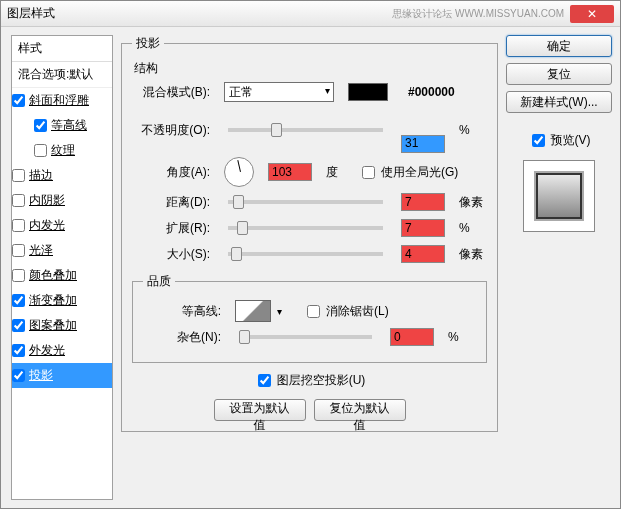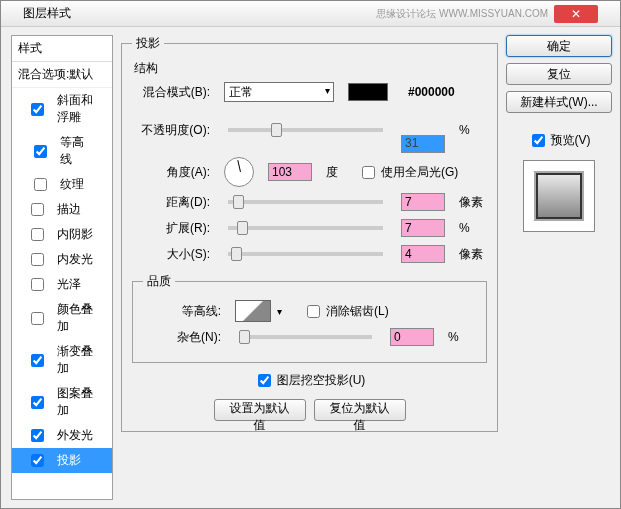--- a/index.html
+++ b/index.html
@@ -1,43 +1,43 @@
 <!DOCTYPE html>
 <html><head>
 <meta charset="utf-8">
 <style>
 * { box-sizing: border-box; font-family: "Microsoft YaHei", Tahoma, sans-serif; font-size: 12px; }
 body { margin: 0; background: #f0f0f0; }
 .window { width: 621px; height: 509px; background: #f0f0f0; border: 1px solid #888; position: relative; }
-.titlebar { height: 26px; background: linear-gradient(#fdfdfd,#e7e7e7); border-bottom: 1px solid #ccc; display: flex; align-items: center; padding: 0 22px; position: relative; }
+.titlebar { height: 26px; background: linear-gradient(#fdfdfd,#e7e7e7); border-bottom: 1px solid #ccc; display: flex; align-items: center; padding: 0 6px; position: relative; }
 .titlebar .title { flex: 1; }
 .titlebar .watermark { color: #999; font-size: 10px; margin-right: 6px; }
 .close-btn { width: 44px; height: 18px; background: #e04343; color: #fff; display: flex; align-items: center; justify-content: center; border-radius: 2px; cursor: pointer; }
 .body { display: flex; padding: 8px 8px 8px 10px; gap: 8px; height: calc(100% - 26px); }
 .styles-panel { width: 102px; border: 1px solid #a0a0a0; background: #fff; }
 .styles-header { padding: 4px 6px; border-bottom: 1px solid #ddd; }
 .styles-sub { padding: 4px 6px; border-bottom: 1px solid #eee; }
-.style-item { padding: 4px 19px; display: flex; align-items: center; gap: 13px; cursor: pointer; }
+.style-item { padding: 4px 0; display: flex; align-items: center; gap: 4px; cursor: pointer; text-decoration: underline; }
 .style-item.indent { padding-left: 22px; }
 .style-item.selected { background: #3399ff; color: #fff; }
 .style-item input[type=checkbox] { margin: 0; }
 .center { flex: 1; display: flex; flex-direction: column; gap: 6px; }
 fieldset { border: 1px solid #a0a0a0; padding: 6px 10px 10px 10px; margin: 0; }
 legend { padding: 0 4px; }
 .row { display: flex; align-items: center; gap: 14px; margin: 4px 0; min-height: 22px; }
 .row-label { width: 78px; text-align: right; }
 .select { appearance: none; border: 1px solid #707070; background: #fff; height: 20px; padding: 1px 4px; width: 110px; position: relative; }
 .select-wrap { position: relative; display: inline-block; }
 .select-arrow { position: absolute; right: 4px; top: 3px; pointer-events: none; font-size: 10px; }
 .color-swatch { width: 40px; height: 18px; background: #000; border: 1px solid #666; display: inline-block; }
 .hexlabel { margin-left: 6px; font-weight: bold; }
 .slider { flex: 1; height: 4px; background: #ccc; position: relative; margin: 0 4px; }
 .slider .thumb { position: absolute; top: -5px; width: 11px; height: 14px; background: #eaeaea; border: 1px solid #888; border-radius: 2px; }
-.numbox { width: 44px; height: 18px; border: 1px solid #888; padding: 0 3px; background: #f9a8d4; }
-.numbox.sel { background: #3399ff; color: #404040; margin-top: 28px; }
+.numbox { width: 44px; height: 18px; border: 1px solid #888; padding: 0 3px; background: #ef4444; }
+.numbox.sel { background: #3399ff; color: #000000; margin-top: 28px; }
 .unit { width: 28px; }
 .angle-dial { width: 30px; height: 30px; border: 1px solid #888; border-radius: 50%; background: #fff; position: relative; }
 .angle-dial .needle { position: absolute; width: 12px; height: 1px; background: #000; top: 14px; left: 15px; transform-origin: 0 0; transform: rotate(-103deg); }
 .cb { display: flex; align-items: center; gap: 3px; }
 .contour-swatch { width: 36px; height: 22px; border: 1px solid #666; background: linear-gradient(135deg,#fff 48%, #888 52%); display: inline-block; position: relative; }
 .contour-swatch .arr { position: absolute; right: -12px; top: 5px; font-size: 10px; }
 .btn { height: 22px; border: 1px solid #888; background: linear-gradient(#fdfdfd,#e4e4e4); border-radius: 3px; padding: 0 12px; cursor: pointer; }
 .btn.wide { width: 92px; }
 .right-panel { width: 106px; display: flex; flex-direction: column; gap: 6px; align-items: stretch; }
 .right-panel .btn { width: 100%; }

